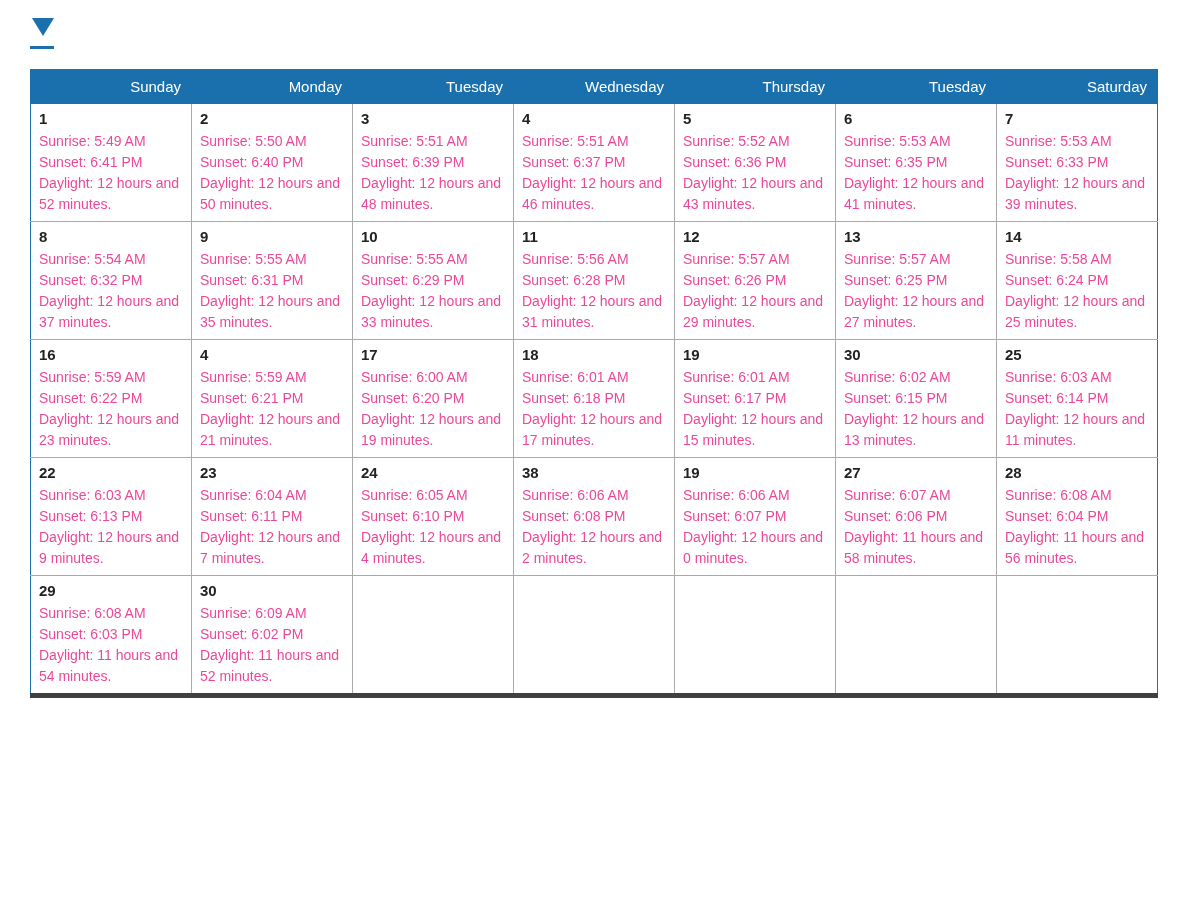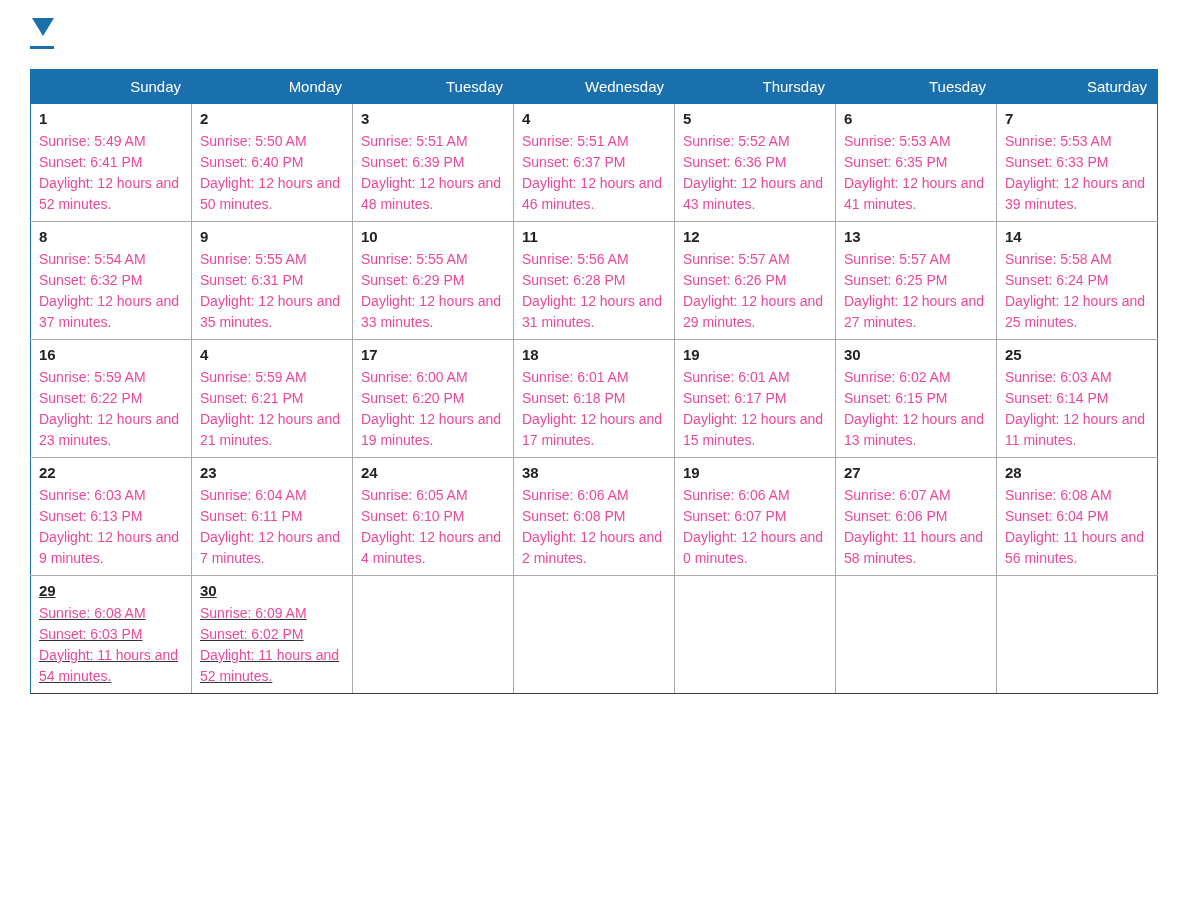--- a/index.html
+++ b/index.html
@@ -75,22 +75,21 @@
       min-height: 100px;
       background: #fff;
     }
     td:first-child {
       border-left: 1px solid #1a6fad;
     }
     td:last-child {
       border-right: 1px solid #1a6fad;
     }
     tr:last-child td {
-      border-bottom: 1px solid #404040;
-      text-decoration: underline;
+      border-bottom: 5px solid #404040;
     }
     thead tr th:first-child {
       border-left: 1px solid #1a6fad;
     }
     .day-num {
       font-size: 15px;
       font-weight: bold;
       color: #222;
       margin-bottom: 4px;
       display: block;

